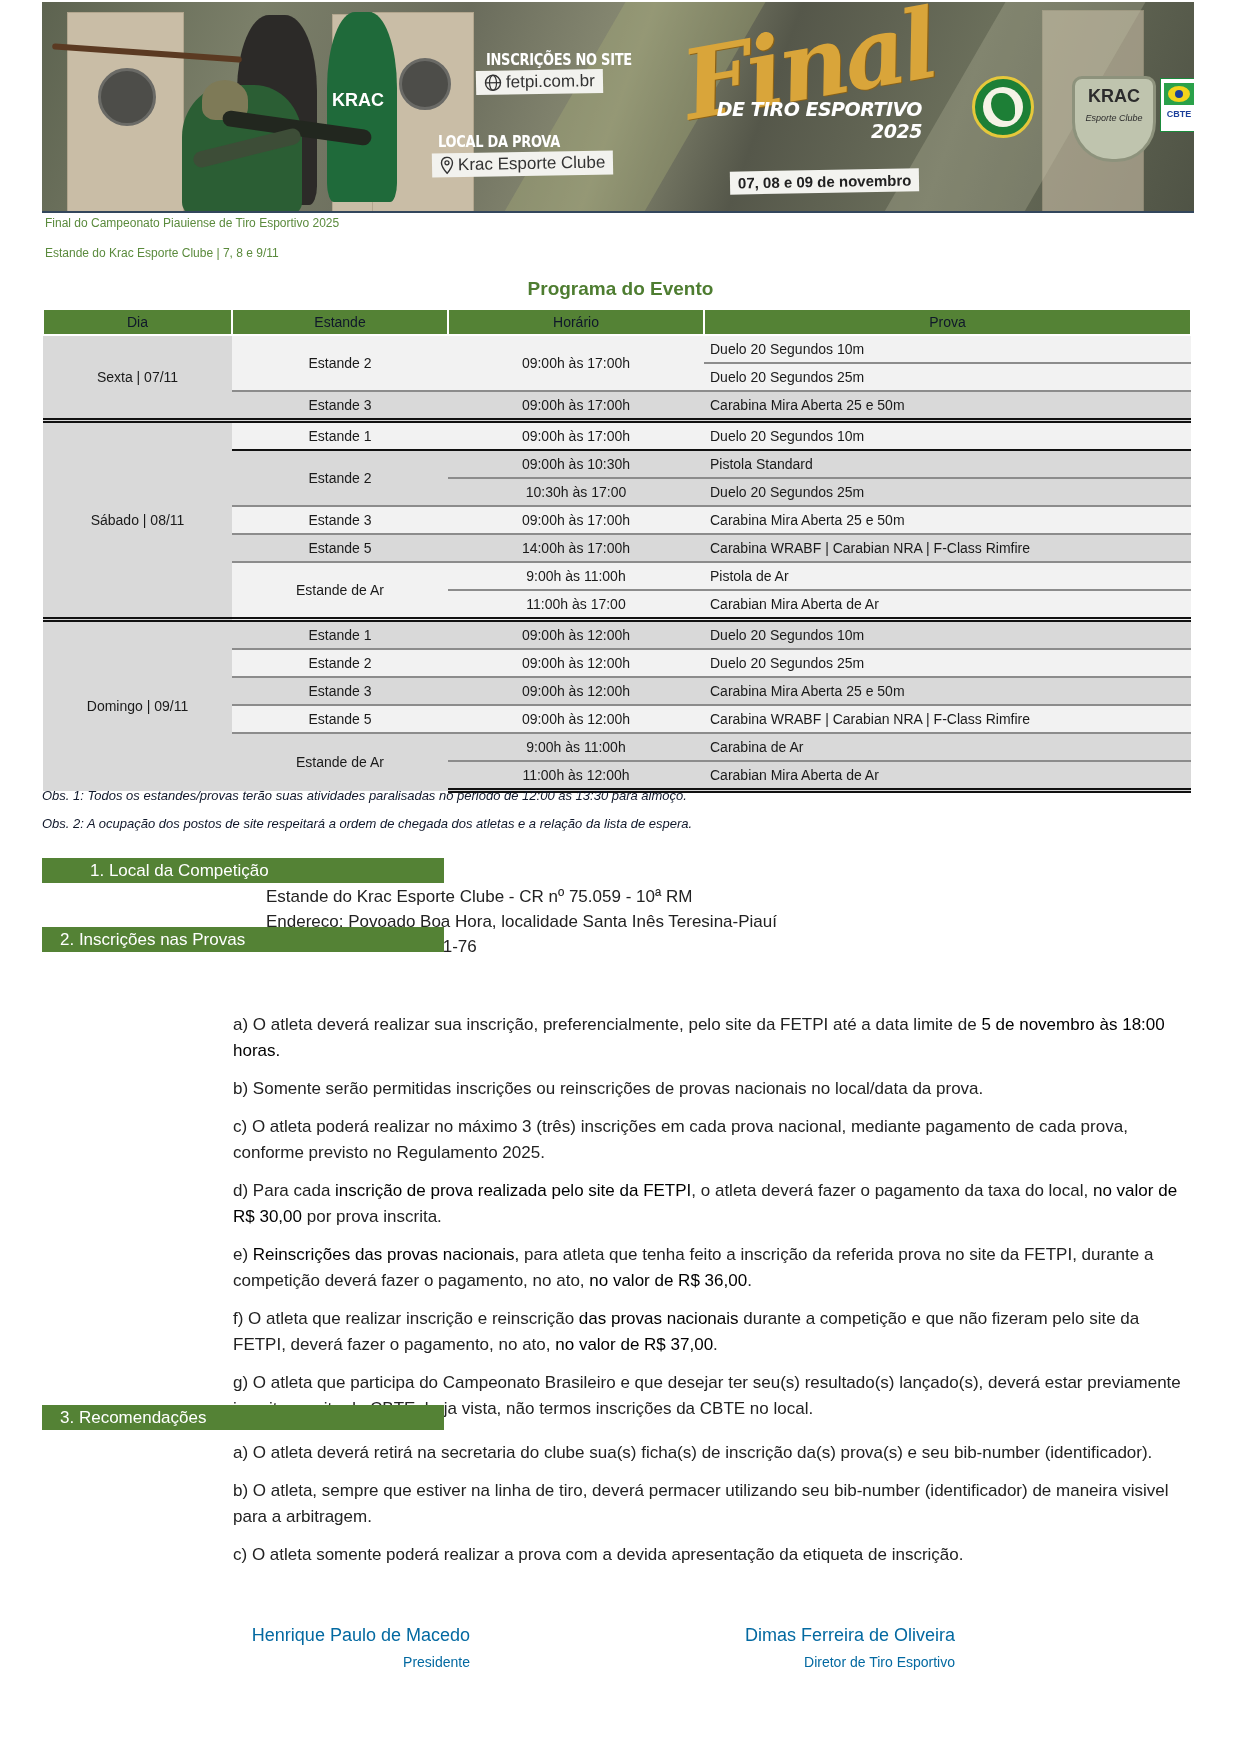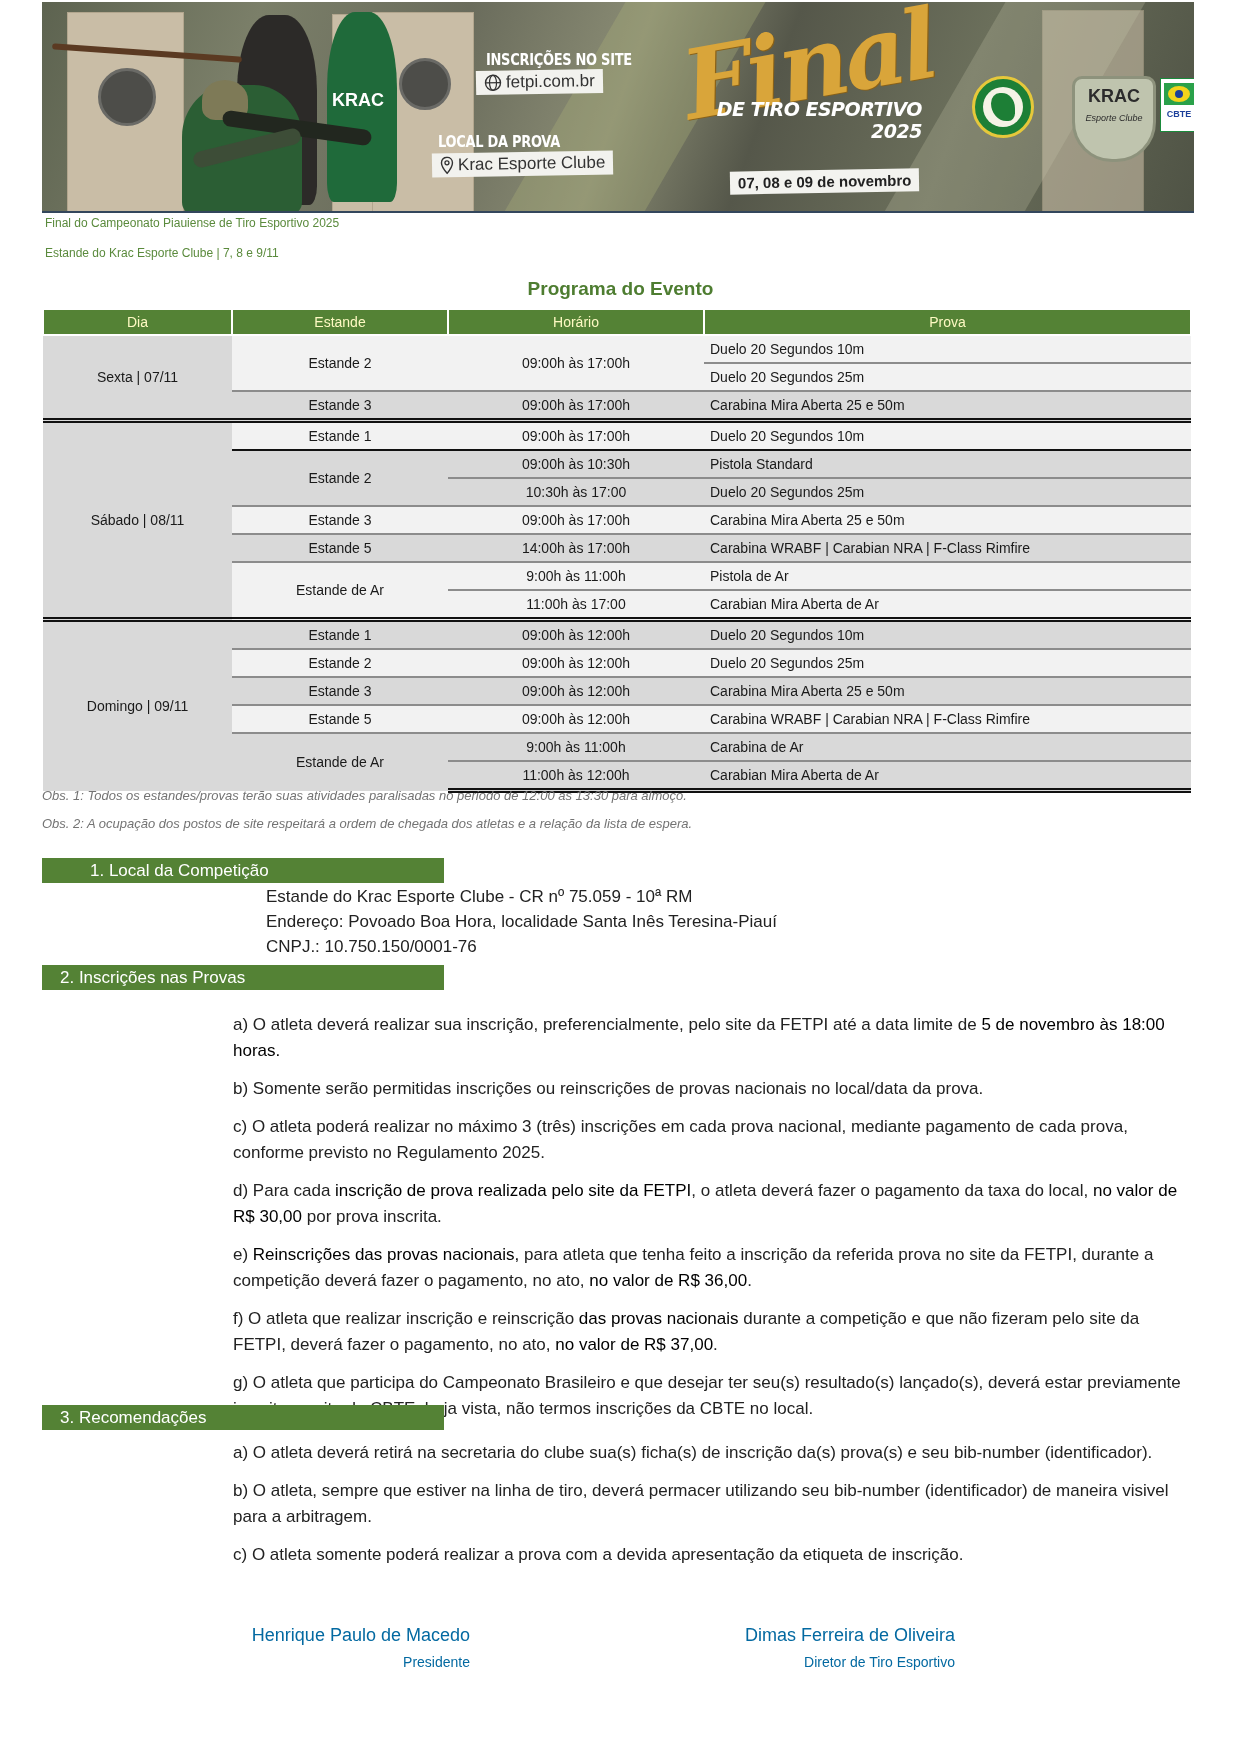--- a/index.html
+++ b/index.html
@@ -47,40 +47,40 @@
   .logo-cbte .t { position: absolute; left: 0; top: 30px; width: 36px; text-align: center; font-size: 9px; font-weight: bold; color: #1c3f9a; }
 
   
   .doc-title { position: absolute; left: 45px; color: #5a8a3c; font-size: 12px; }
   .t1 { top: 216px; } .t2 { top: 246px; }
   .prog-title { position: absolute; left: 0; width: 1241px; top: 278px; text-align: center; color: #4e7d31;
                 font-weight: bold; font-size: 19px; }
 
   
   .sched { position: absolute; left: 42px; top: 310px; width: 1150px; border-collapse: collapse; table-layout: fixed; font-size: 14px; }
-  .sched th { background: #548235; color: #fef9c3; font-weight: normal; height: 24px; padding: 0;
+  .sched th { background: #548235; color: #0f172a; font-weight: normal; height: 24px; padding: 0;
               border-left: 2px solid #ffffff; border-right: 2px solid #ffffff; border-bottom: 2px solid #ffffff; }
   .sched td { padding: 0 4px; height: 26px; text-align: center; white-space: nowrap; }
   .sched td.prova { text-align: left; padding-left: 6px; }
   .sched td.day { background: #d9d9d9; }
   .sched tr.light td:not(.day) { background: #f2f2f2; }
   .sched tr.dark td:not(.day) { background: #d9d9d9; }
   .sched tr.sep td:not(.day):not(.nosep) { border-top: 2px solid #8c8c8c; }
   .sched td.subsep { border-top: 2px solid #8c8c8c; }
   .sched tr.blacksep td:not(.day) { border-top: 2px solid #111; }
   .sched tr.daystart td { border-top: 5px double #111 !important; }
   .sched tr.lastrow td { border-bottom: 5px double #111; }
 
-  .obs { position: absolute; left: 42px; font-style: italic; font-size: 13px; color: #737373; }
+  .obs { position: absolute; left: 42px; font-style: italic; font-size: 13px; color: #0f172a; }
   .o1 { top: 788px; } .o2 { top: 816px; }
 
   
   .sec-bar { position: absolute; left: 42px; width: 402px; height: 25px; background: #548235; color: #ffffff;
              font-size: 17px; line-height: 25px; padding-left: 18px; box-sizing: border-box; }
-  .s1 { top: 858px; padding-left: 48px; } .s2 { top: 965px; } .s3 { top: 1405px; }
+  .s1 { top: 858px; padding-left: 48px; } .s2 { top: 927px; } .s3 { top: 1405px; }
 
   .local { position: absolute; left: 266px; top: 884px; font-size: 17px; line-height: 25px; color: #222; }
 
   .items { position: absolute; left: 233px; width: 952px; font-size: 17px; line-height: 26px; color: #222; }
   .items p { margin: 12px 0 6px 0; }
   .items b { font-weight: normal; color: #000; }
   .i2 { top: 1000px; }
   .i3 { top: 1428px; }
 
   .sig { position: absolute; text-align: right; color: #0369a1; }

